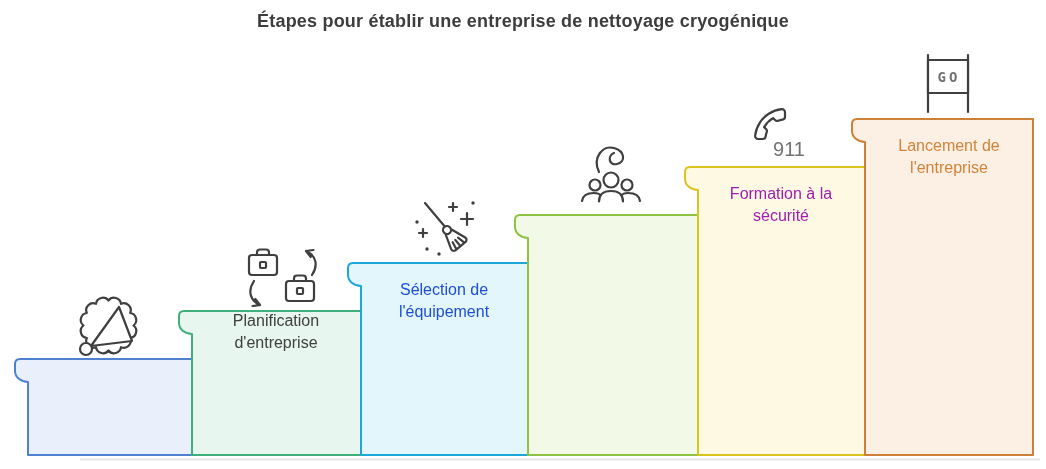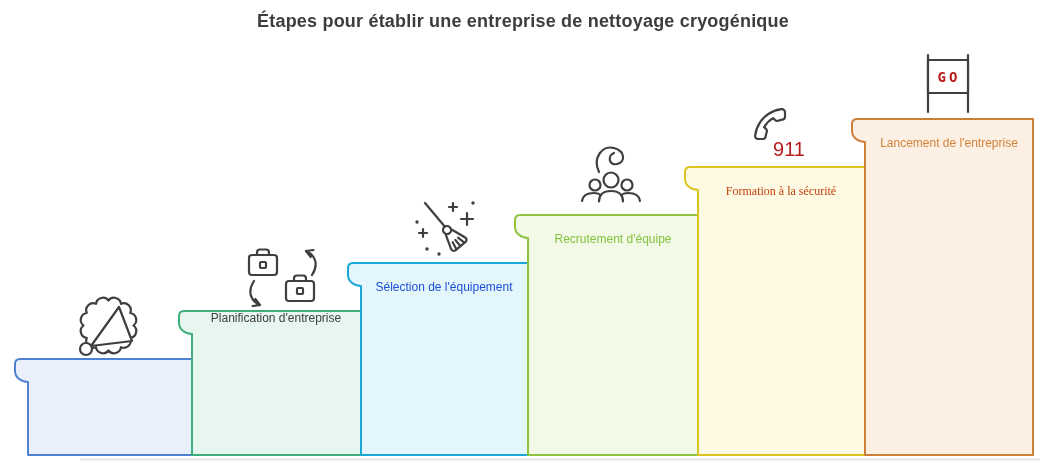--- a/index.html
+++ b/index.html
@@ -1,23 +1,23 @@
 <!DOCTYPE html>
 <html><head>
 <meta charset="utf-8">
 <style>
   html,body{margin:0;padding:0;background:#fff;}
   .stage{position:relative;width:1046px;height:469px;background:#fff;overflow:hidden;
          font-family:"Liberation Sans",sans-serif;}
   .title{position:absolute;top:11px;left:0;width:1046px;text-align:center;
          font-size:18px;font-weight:bold;color:#3d3d3d;letter-spacing:.2px;}
   .art{position:absolute;top:0;left:0;}
-  .step-label{position:absolute;width:150px;text-align:center;font-size:12px;
+  .step-label{position:absolute;width:150px;text-align:center;font-size:16px;
               line-height:1.38;font-weight:400;}
-  .icon-text{position:absolute;text-align:center;color:#b91c1c;}
+  .icon-text{position:absolute;text-align:center;color:#737373;}
   .txt911{font-size:20px;}
   .txtgo{font-family:"DejaVu Sans Mono",monospace;font-size:14px;font-weight:bold;
          letter-spacing:3px;}
   .ic{stroke:#3f3f3f;stroke-width:2.2;fill:none;stroke-linecap:round;stroke-linejoin:round;}
   .wh{fill:#ffffff;}
   .dt{fill:#3f3f3f;stroke:none;}
 </style>
 </head>
 <body>
 
@@ -87,19 +87,18 @@
 
     <g class="ic">
       <line x1="928" y1="55" x2="928" y2="112"></line>
       <line x1="968" y1="55" x2="968" y2="112"></line>
       <rect class="wh" x="928" y="60" width="40" height="33"></rect>
     </g>
   </svg>
 
   <div class="step-label" style="left: 201px; top: 310px; color: #404040;">Planification d'entreprise</div>
   <div class="step-label" style="left: 369px; top: 279px; color: #1d4ed8;">Sélection de l'équipement</div>
-  <div class="step-label" style="left: 538px; top: 231px; color: rgb(131, 195, 62);">Recrutement d'équipe</div>
-  <div class="step-label" style="left: 706px; top: 183px; color: #c2410c; font-family: Liberation Serif, serif;">Formation à la sécurité</div>
+  <div class="step-label" style="left: 706px; top: 183px; color: #a21caf;">Formation à la sécurité</div>
   <div class="step-label" style="left: 874px; top: 135px; color: rgb(210, 131, 57);">Lancement de l'entreprise</div>
 
   <div class="icon-text txt911" style="left:767px;top:138px;width:44px;">911</div>
   <div class="icon-text txtgo" style="left:929px;top:69px;width:40px;">GO</div>
 </div>
 
 </body></html>

